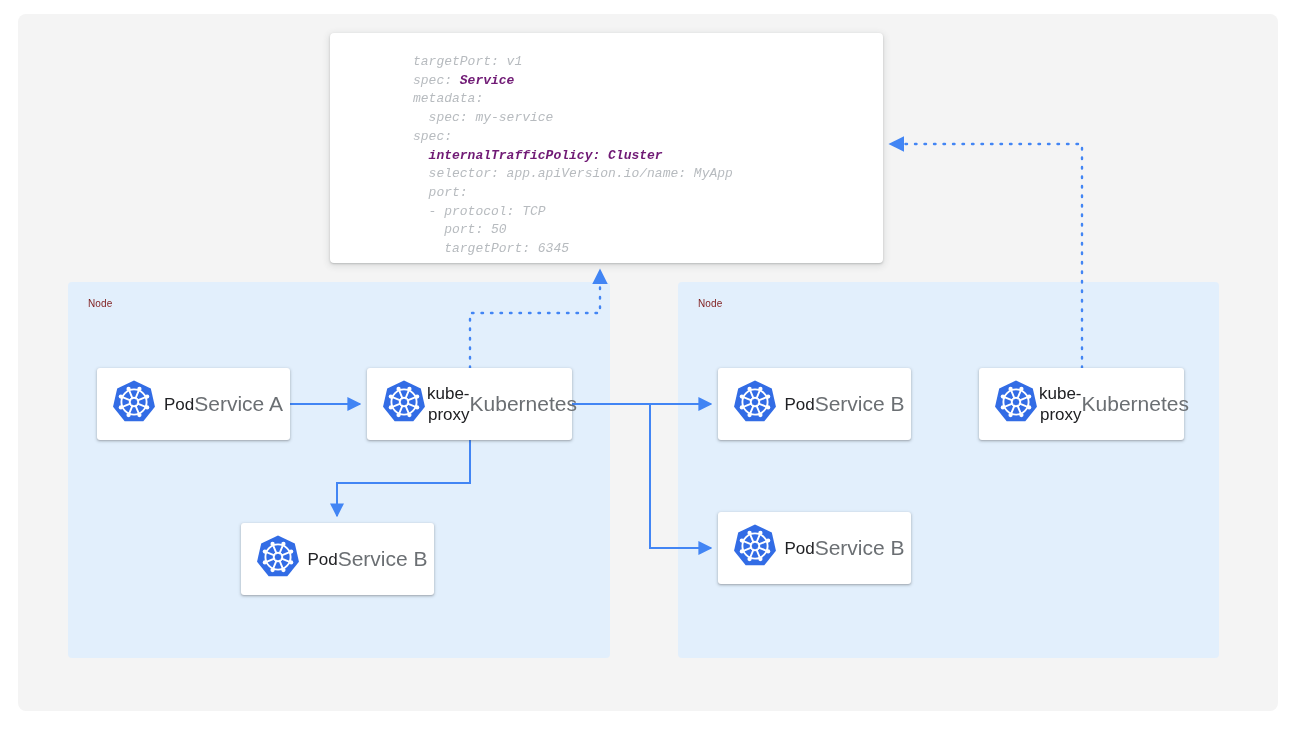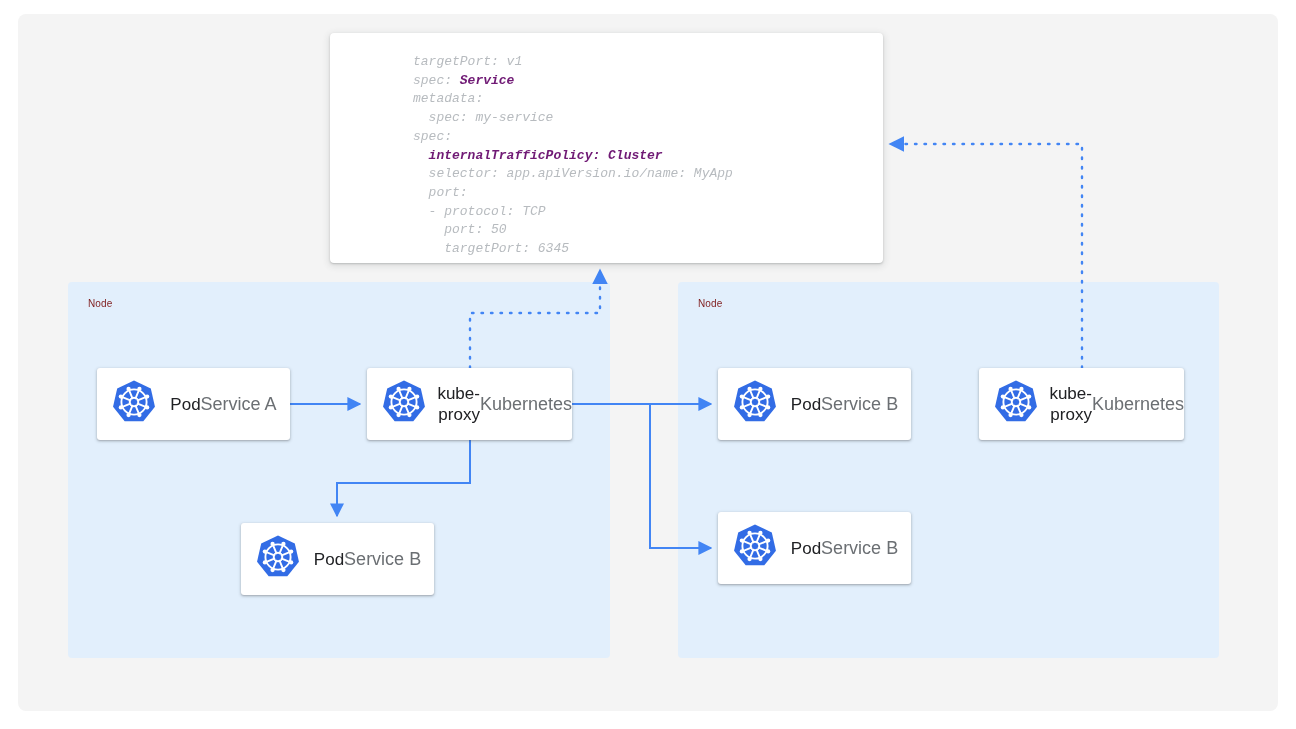--- a/index.html
+++ b/index.html
@@ -12,21 +12,21 @@
 
   .node-panel{position:absolute;background:#e2effc;border-radius:4px;}
   .node-label{position:absolute;font-size:10px;color:#7f1d1d;letter-spacing:.1px;}
 
   .card{position:absolute;background:#ffffff;border-radius:3px;
         box-shadow:0 1px 2px rgba(60,64,67,.30),0 1px 3px 1px rgba(60,64,67,.12);
         display:flex;align-items:center;}
   .card .logo{flex:0 0 auto;margin-left:14px;}
   .card .texts{flex:1 1 auto;display:flex;flex-direction:row;align-items:center;justify-content:center;text-align:right;}
   .card .t1{font-size:17px;color:#202124;line-height:21px;}
-  .card .t2{font-size:18px;color:#6b6f73;line-height:20px;}
+  .card .t2{font-size:21px;color:#6b6f73;line-height:20px;}
 
   .yaml{position:absolute;left:330px;top:33px;width:553px;height:230px;background:#fff;border-radius:4px;
         box-shadow:0 1px 2px rgba(60,64,67,.26),0 2px 6px 2px rgba(60,64,67,.10);}
   .yaml pre{margin:0;padding:20px 0 0 83px;font-family:"Liberation Mono","DejaVu Sans Mono",monospace;
             font-size:13px;line-height:18.7px;font-style:italic;color:#b7bbbf;white-space:pre;}
   .yaml pre b{font-weight:bold;color:#701a75;font-style:italic;}
 </style>
 </head>
 <body>
 

